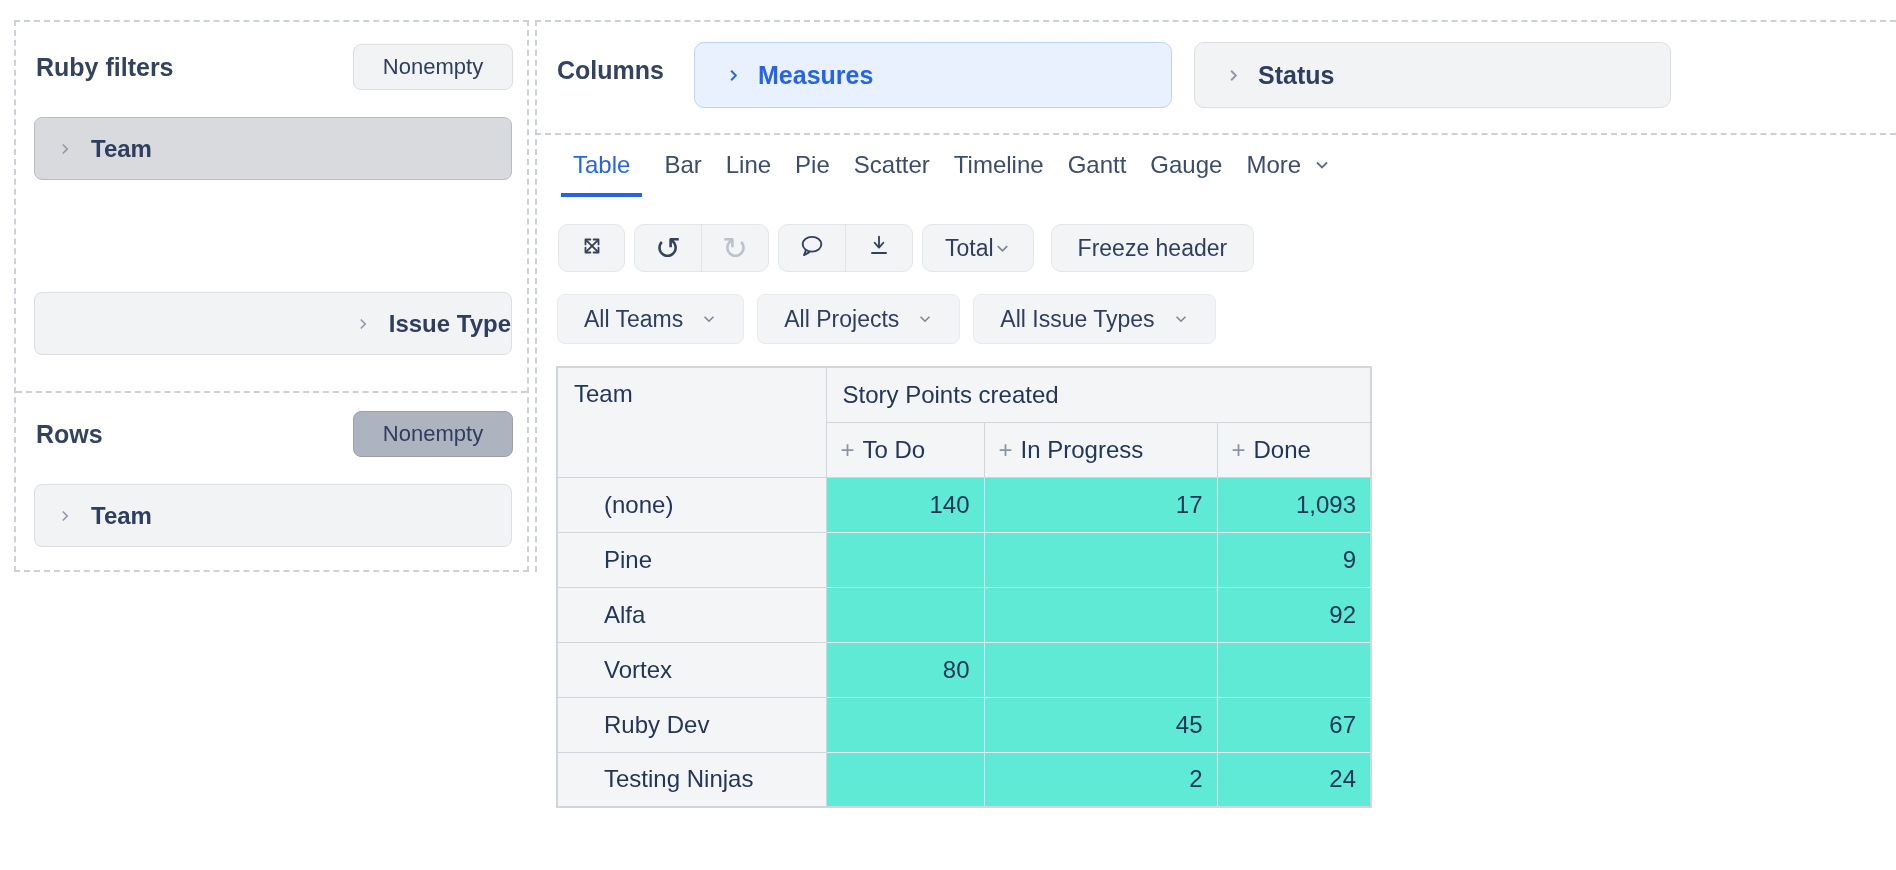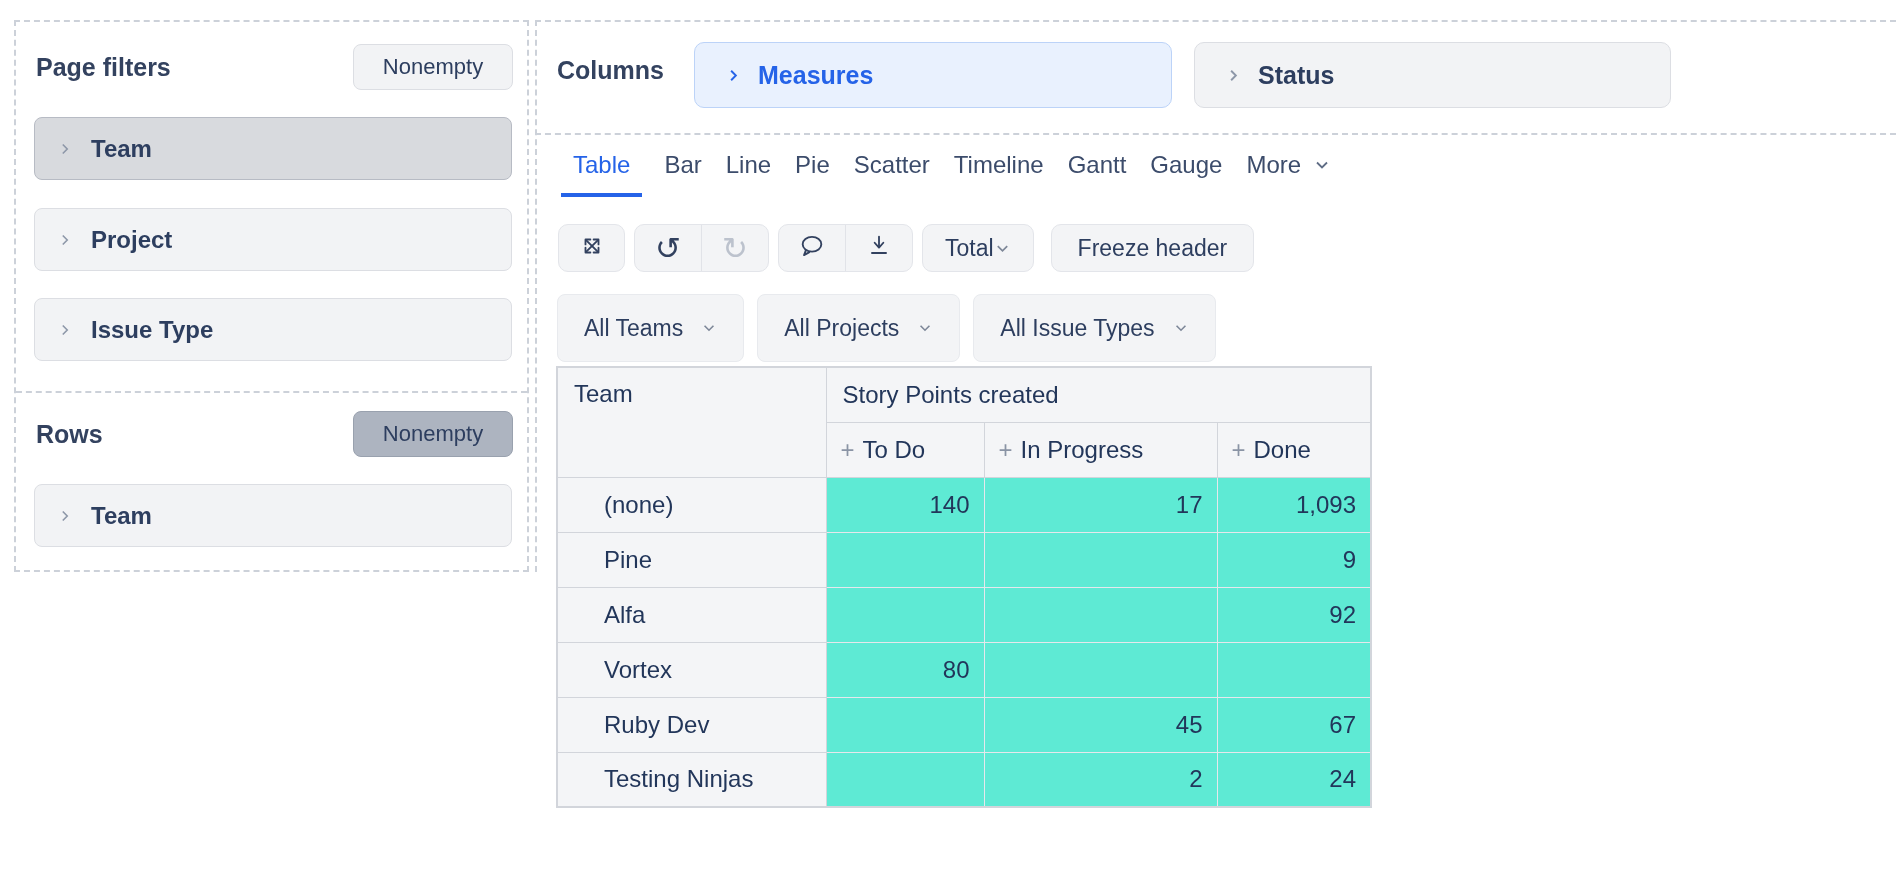--- a/index.html
+++ b/index.html
@@ -30,21 +30,21 @@
     font-family:inherit;
   }
   .nonempty-btn.active { background:#adb4c0; border:1px solid #99a1ae; }
   .dim-item {
     position:absolute; left:18px; width:478px; height:63px; box-sizing:border-box;
     border-radius:8px; background:#f2f3f5; border:1px solid #dcdee3;
     display:flex; align-items:center; padding-left:22px; gap:18px;
     font-size:24px; font-weight:bold; color:#2d3e5f;
   }
   .dim-item.selected { background:#d8dade; border:1px solid #b7bbc4; }
-  .pf-item-1 { top:95px; } .pf-item-2 { top:186px; } .pf-item-3 { top:276px; }
+  .pf-item-1 { top:95px; } .pf-item-2 { top:186px; } .pf-item-3 { top:270px;justify-content:flex-end; }
   .rows-item-1 { top:91px; }
   .chev { flex:0 0 auto; display:inline-flex; }
 
   
   .columns-area { position:absolute; left:557px; top:42px; display:flex; align-items:flex-start; }
   .columns-title { width:137px; padding-top:14px; font-size:25px; font-weight:bold; color:#33425f; }
   .col-chip {
     height:66px; box-sizing:border-box; border-radius:10px; display:flex; align-items:center;
     padding-left:30px; gap:16px; font-size:25px; font-weight:bold;
   }
@@ -69,21 +69,21 @@
   .tool-group .seg + .seg { border-left:1px solid #e1e3e8; }
   .icon-navy { color:#32415f; }
   .icon-disabled { color:#bcc2cd; }
   .undo-glyph { font-family:"DejaVu Sans", sans-serif; font-size:31px; line-height:1; }
   .btn-total { padding:0 22px; font-size:23px; color:#2d3e5f; }
   .btn-freeze { padding:0 26px; font-size:23px; color:#2d3e5f; margin-left:8px; }
 
   
   .result-filters { position:absolute; left:557px; top:294px; display:flex; gap:13px; }
   .filter-chip {
-    height:68px; box-sizing:border-box; border-radius:8px; background:#f3f4f6; border:1px solid #e8eaee;
+    height:50px; box-sizing:border-box; border-radius:8px; background:#f3f4f6; border:1px solid #e8eaee;
     display:flex; align-items:center; padding:0 26px; gap:18px; font-size:23px; color:#2d3e5f;
   }
 
   
   .pivot-wrap { position:absolute; left:556px; top:366px; }
   table.pivot { border-collapse:collapse; table-layout:fixed; font-size:24px; color:#22365a; border:2px solid #d2d5db; }
   .pivot th, .pivot td { box-sizing:border-box; height:55px; font-weight:normal; }
   .pivot th { background:#f4f5f7; border:1px solid #d2d5db; text-align:left; padding-left:16px; }
   .pivot th.corner { vertical-align:top; padding-top:12px; }
   .pivot th.subhead { padding-left:14px; }
@@ -97,38 +97,30 @@
 <div class="canvas">
 
   <div class="center-divider"></div>
   <div class="dash-top-right"></div>
   <div class="dash-mid-right"></div>
 
   <div class="left-panel">
 
     <div class="pf-section">
       <div class="section-head">
-        <div class="section-title">Page filters</div>
+        <div class="section-title">Ruby filters</div>
         <button class="nonempty-btn">Nonempty</button>
       </div>
       <div class="dim-item selected pf-item-1">
         <span class="chev">
           <svg width="16" height="16" viewBox="0 0 18 18" fill="none" stroke="#8d97a8" stroke-width="1.8">
               <path d="M6.5 4 L11.5 9 L6.5 14"></path>
             </svg>
         </span>
         <span>Team</span>
-      </div>
-      <div class="dim-item pf-item-2">
-        <span class="chev">
-          <svg width="16" height="16" viewBox="0 0 18 18" fill="none" stroke="#8d97a8" stroke-width="1.8">
-              <path d="M6.5 4 L11.5 9 L6.5 14"></path>
-            </svg>
-        </span>
-        <span>Project</span>
       </div>
       <div class="dim-item pf-item-3">
         <span class="chev">
           <svg width="16" height="16" viewBox="0 0 18 18" fill="none" stroke="#8d97a8" stroke-width="1.8">
               <path d="M6.5 4 L11.5 9 L6.5 14"></path>
             </svg>
         </span>
         <span>Issue Type</span>
       </div>
     </div>

